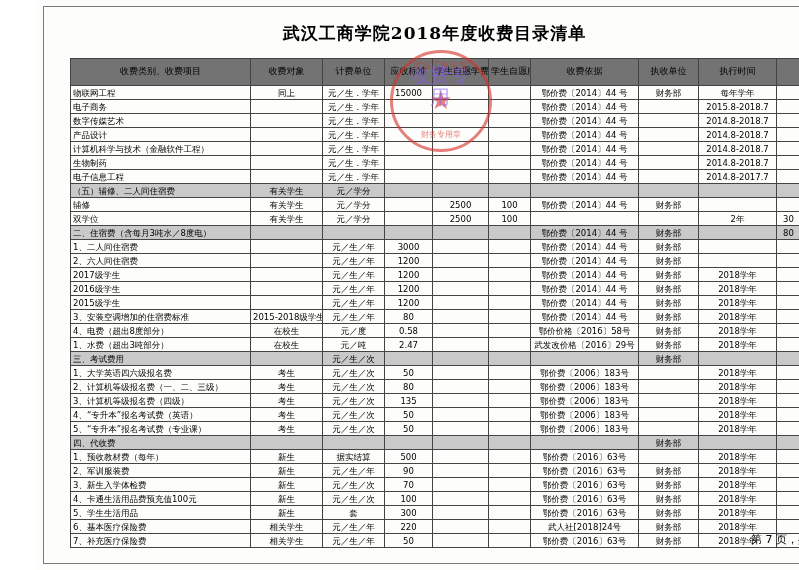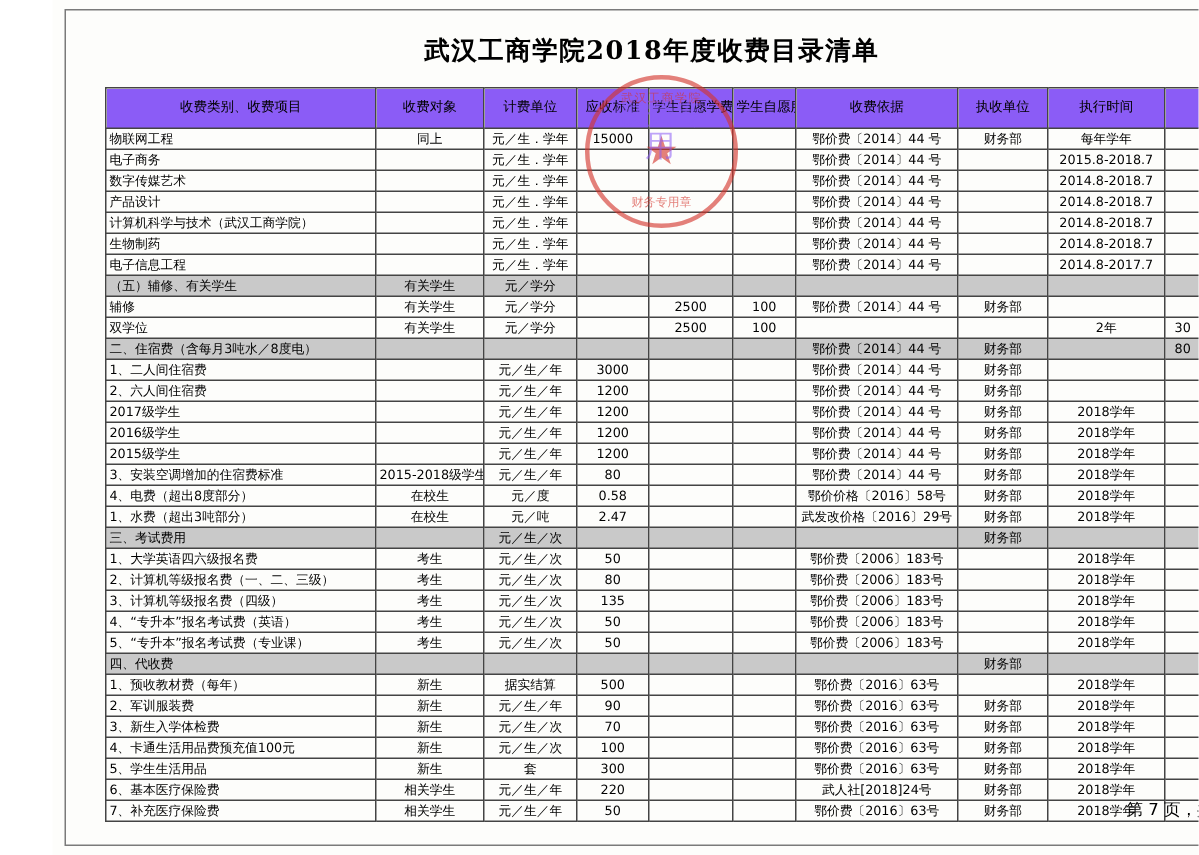--- a/index.html
+++ b/index.html
@@ -62,21 +62,21 @@
     padding: 0 2px;
     vertical-align: middle;
     overflow: hidden;
     white-space: nowrap;
   }
   table.fee thead th {
     font-weight: normal;
     text-align: center;
     height: 26px;
     font-size: 9px;
-    background: #8b5cf6;
+    background: #737373;
     font-family: Liberation Mono, monospace;
   }
   .c-item { text-align: left; }
   .c-center { text-align: center; }
   .c-left-pad { padding-left: 6px; }
   tr.section td { background: #c9c9c9; }
   .footer {
     position: absolute;
     bottom: 23px;
     left: 0;
@@ -219,21 +219,21 @@
             <td class="c-center">元／生．学年</td>
             <td class="c-center"></td>
             <td class="c-center"></td>
             <td class="c-center"></td>
             <td class="c-center">鄂价费〔2014〕44 号</td>
             <td class="c-center"></td>
             <td class="c-center">2014.8-2018.7</td>
             <td class="c-center"></td>
           </tr>
           <tr>
-            <td class="c-item c-left-pad">计算机科学与技术（武汉工商学院）</td>
+            <td class="c-item c-left-pad">计算机科学与技术（金融软件工程）</td>
             <td class="c-center"></td>
             <td class="c-center">元／生．学年</td>
             <td class="c-center"></td>
             <td class="c-center"></td>
             <td class="c-center"></td>
             <td class="c-center">鄂价费〔2014〕44 号</td>
             <td class="c-center"></td>
             <td class="c-center">2014.8-2018.7</td>
             <td class="c-center"></td>
           </tr>
@@ -255,21 +255,21 @@
             <td class="c-center">元／生．学年</td>
             <td class="c-center"></td>
             <td class="c-center"></td>
             <td class="c-center"></td>
             <td class="c-center">鄂价费〔2014〕44 号</td>
             <td class="c-center"></td>
             <td class="c-center">2014.8-2017.7</td>
             <td class="c-center"></td>
           </tr>
           <tr class="section">
-            <td class="c-item c-left-pad">（五）辅修、有关学生</td>
+            <td class="c-item c-left-pad">（五）辅修、二人间住宿费</td>
             <td class="c-center">有关学生</td>
             <td class="c-center">元／学分</td>
             <td class="c-center"></td>
             <td class="c-center"></td>
             <td class="c-center"></td>
             <td class="c-center"></td>
             <td class="c-center"></td>
             <td class="c-center"></td>
             <td class="c-center"></td>
           </tr>

